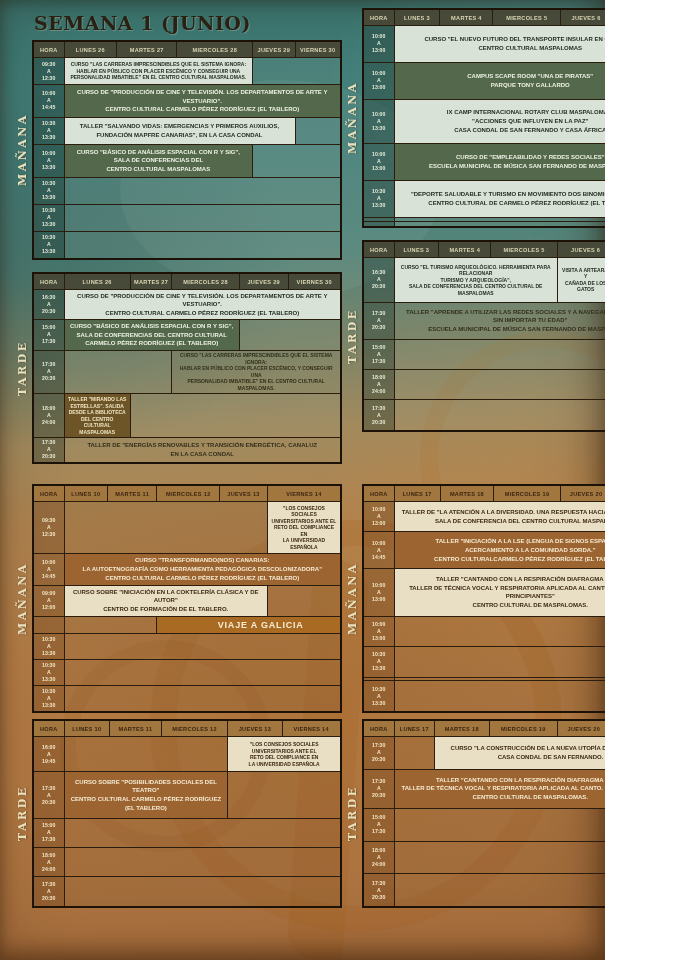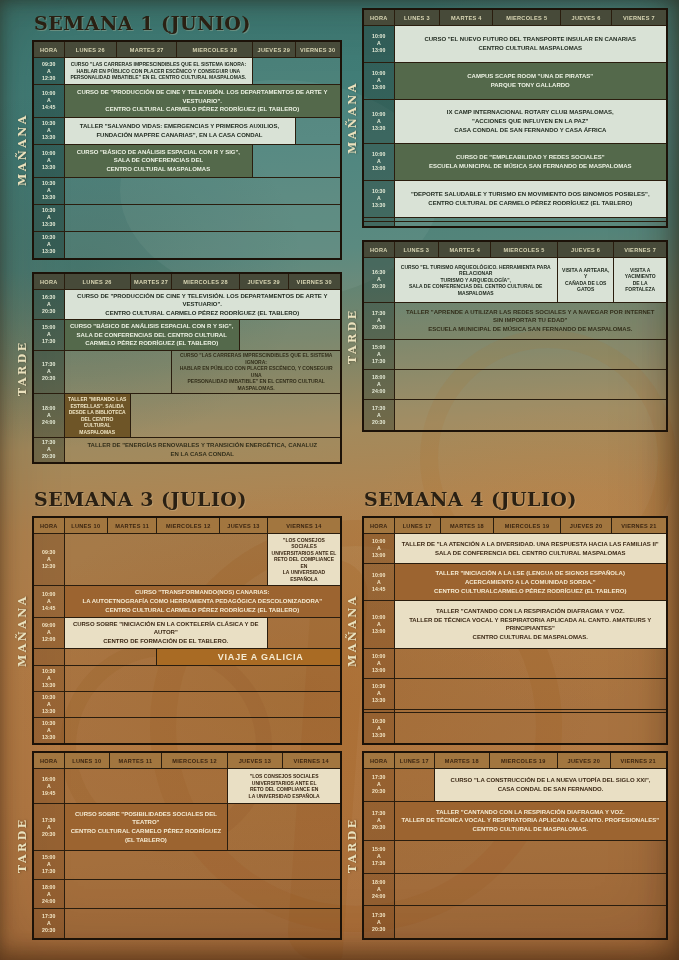--- a/index.html
+++ b/index.html
@@ -1,17 +1,17 @@
 <!DOCTYPE html>
 <html><head>
 <meta charset="utf-8">
 <style>
   html,body{margin:0;padding:0;}
   .page{
-    position:relative;width:679px;height:960px;overflow:hidden;
+    position:relative;width:605px;height:960px;overflow:hidden;
     font-family:"Liberation Sans",sans-serif;
     background:
       radial-gradient(ellipse 300px 180px at 88% 8%, rgba(255,255,255,0.10), transparent 70%),
       radial-gradient(ellipse 320px 260px at 12% 28%, rgba(15,55,50,0.20), transparent 70%),
       radial-gradient(ellipse 420px 300px at 45% 72%, rgba(150,85,25,0.22), transparent 70%),
       radial-gradient(ellipse 300px 220px at 82% 58%, rgba(205,135,62,0.25), transparent 70%),
       linear-gradient(176deg,#3b7872 0%,#45807a 16%,#53847a 27%,#7d8568 37%,#a38a5c 45%,#b08450 53%,#b67f48 66%,#b37a44 80%,#ac7340 91%,#a66d3c 100%);
   }
   .decor{position:absolute;pointer-events:none;}
   .ring{border-radius:50%;}
@@ -354,21 +354,20 @@
 A
 20:30</td>
                 <td colspan="5" class="cell empty"></td>
               </tr>
             </tbody>
           </table>
     </div>
   </section>
 
   <section class="section sec2 theme-brown">
-    <h2 class="title">SEMANA 3 (JULIO)</h2>
     <div class="block block-morning">
       <div class="side-label">MAÑANA</div>
       <table class="grid">
             <colgroup>
               <col class="c-hora">
               <col>
               <col>
               <col>
               <col>
               <col>
@@ -492,21 +491,20 @@
 A
 20:30</td>
                 <td colspan="5" class="cell empty"></td>
               </tr>
             </tbody>
           </table>
     </div>
   </section>
 
   <section class="section sec3 theme-brown">
-    <h2 class="title">SEMANA 4 (JULIO)</h2>
     <div class="block block-morning">
       <div class="side-label">MAÑANA</div>
       <table class="grid">
             <colgroup>
               <col class="c-hora">
               <col>
               <col>
               <col>
               <col>
               <col>

